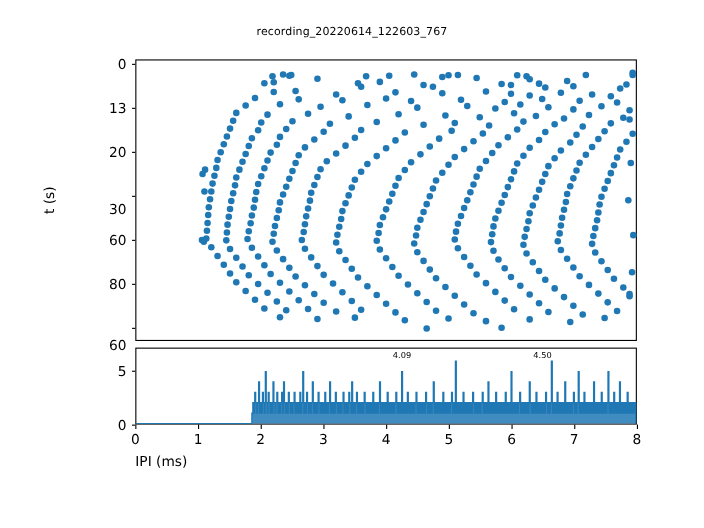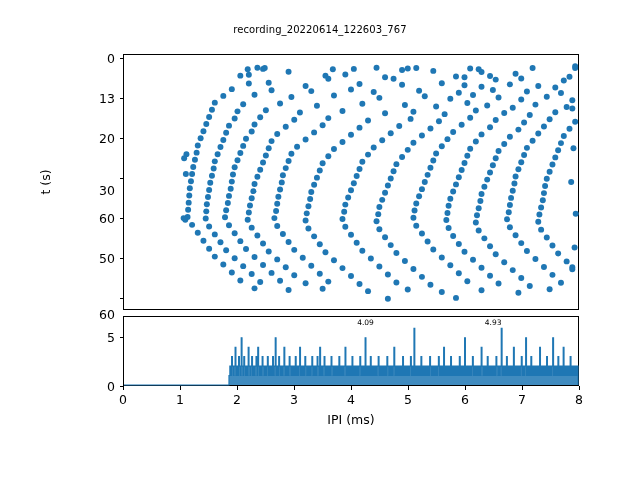--- a/index.html
+++ b/index.html
@@ -110,21 +110,20 @@
     top: 0;
     transform: translate(-50%, -50%) rotate(-90deg);
     white-space: nowrap;
     display: block;
   }
   #xlabel-bottom {
     position: absolute;
     left: 123px;
     top: 412px;
     width: 456px;
-    text-align: center;
     font-size: 12.5px;
     color: #000000;
     white-space: nowrap;
   }
 
   
   .peak-label {
     position: absolute;
     font-size: 7.5px;
     color: #000000;
@@ -557,21 +556,21 @@
       <div class="ticklabel ticklabel-y" style="left:81px; width:34px; top:58.00px;">0</div>
       <div class="tick tick-y" style="left:119.5px; top:98.00px;"></div>
       <div class="ticklabel ticklabel-y" style="left:81px; width:34px; top:98.00px;">13</div>
       <div class="tick tick-y" style="left:119.5px; top:138.00px;"></div>
       <div class="ticklabel ticklabel-y" style="left:81px; width:34px; top:138.00px;">20</div>
       <div class="tick tick-y" style="left:119.5px; top:178.00px;"></div>
       <div class="ticklabel ticklabel-y" style="left:81px; width:34px; top:178.00px;margin-top:12px;">30</div>
       <div class="tick tick-y" style="left:119.5px; top:218.00px;"></div>
       <div class="ticklabel ticklabel-y" style="left:81px; width:34px; top:218.00px;">60</div>
       <div class="tick tick-y" style="left:119.5px; top:258.00px;"></div>
-      <div class="ticklabel ticklabel-y" style="left:81px; width:34px; top:258.00px;">50</div>
+      <div class="ticklabel ticklabel-y" style="left:81px; width:34px; top:258.00px;">80</div>
       <div class="tick tick-y" style="left:119.5px; top:298.00px;"></div>
       <div class="ticklabel ticklabel-y" style="left:81px; width:34px; top:298.00px;margin-top:16px;">60</div>
     </div>
   <div id="ylabel-top">
     <span>t (s)</span>
   </div>
 
   <div id="axes-bottom" class="axes-frame">
     <svg class="plot-svg" id="hist-svg" viewBox="0 0 456 70" preserveAspectRatio="none">
         <path d="M 0.00 70.00 L 59.85 70.00 L 60.73 70.00 L 60.73 70.00 L 61.60 70.00 L 61.60 70.00 L 62.48 70.00 L 62.48 70.00 L 63.36 70.00 L 63.36 70.00 L 64.23 70.00 L 64.23 70.00 L 65.11 70.00 L 65.11 70.00 L 65.99 70.00 L 65.99 70.00 L 66.86 70.00 L 66.86 70.00 L 67.74 70.00 L 67.74 70.00 L 68.61 70.00 L 68.61 70.00 L 69.49 70.00 L 69.49 70.00 L 70.37 70.00 L 70.37 70.00 L 71.24 70.00 L 71.24 70.00 L 72.12 70.00 L 72.12 70.00 L 73.00 70.00 L 73.00 70.00 L 73.87 70.00 L 73.87 70.00 L 74.75 70.00 L 74.75 70.00 L 75.63 70.00 L 75.63 70.00 L 76.50 70.00 L 76.50 70.00 L 77.38 70.00 L 77.38 70.00 L 78.26 70.00 L 78.26 70.00 L 79.13 70.00 L 79.13 70.00 L 80.01 70.00 L 80.01 70.00 L 80.88 70.00 L 80.88 70.00 L 81.76 70.00 L 81.76 70.00 L 82.64 70.00 L 82.64 70.00 L 83.51 70.00 L 83.51 70.00 L 84.39 70.00 L 84.39 70.00 L 85.27 70.00 L 85.27 70.00 L 86.14 70.00 L 86.14 70.00 L 87.02 70.00 L 87.02 70.00 L 87.90 70.00 L 87.90 70.00 L 88.77 70.00 L 88.77 70.00 L 89.65 70.00 L 89.65 70.00 L 90.53 70.00 L 90.53 70.00 L 91.40 70.00 L 91.40 70.00 L 92.28 70.00 L 92.28 70.00 L 93.15 70.00 L 93.15 70.00 L 94.03 70.00 L 94.03 70.00 L 94.91 70.00 L 94.91 70.00 L 95.78 70.00 L 95.78 70.00 L 96.66 70.00 L 96.66 70.00 L 97.54 70.00 L 97.54 70.00 L 98.41 70.00 L 98.41 70.00 L 99.29 70.00 L 99.29 70.00 L 100.17 70.00 L 100.17 70.00 L 101.04 70.00 L 101.04 70.00 L 101.92 70.00 L 101.92 70.00 L 102.80 70.00 L 102.80 70.00 L 103.67 70.00 L 103.67 70.00 L 104.55 70.00 L 104.55 70.00 L 105.42 70.00 L 105.42 60.28 L 106.30 60.28 L 106.30 50.56 L 107.18 50.56 L 107.18 60.28 L 108.05 60.28 L 108.05 40.83 L 108.93 40.83 L 108.93 50.56 L 109.81 50.56 L 109.81 60.28 L 110.68 60.28 L 110.68 50.56 L 111.56 50.56 L 111.56 31.11 L 112.44 31.11 L 112.44 60.28 L 113.31 60.28 L 113.31 50.56 L 114.19 50.56 L 114.19 60.28 L 115.07 60.28 L 115.07 40.83 L 115.94 40.83 L 115.94 50.56 L 116.82 50.56 L 116.82 60.28 L 117.69 60.28 L 117.69 21.39 L 118.57 21.39 L 118.57 50.56 L 119.45 50.56 L 119.45 60.28 L 120.32 60.28 L 120.32 40.83 L 121.20 40.83 L 121.20 50.56 L 122.08 50.56 L 122.08 60.28 L 122.95 60.28 L 122.95 50.56 L 123.83 50.56 L 123.83 60.28 L 124.71 60.28 L 124.71 31.11 L 125.58 31.11 L 125.58 50.56 L 126.46 50.56 L 126.46 60.28 L 127.34 60.28 L 127.34 50.56 L 128.21 50.56 L 128.21 40.83 L 129.09 40.83 L 129.09 60.28 L 129.97 60.28 L 129.97 50.56 L 130.84 50.56 L 130.84 60.28 L 131.72 60.28 L 131.72 50.56 L 132.59 50.56 L 132.59 40.83 L 133.47 40.83 L 133.47 60.28 L 134.35 60.28 L 134.35 31.11 L 135.22 31.11 L 135.22 50.56 L 136.10 50.56 L 136.10 60.28 L 136.98 60.28 L 136.98 50.56 L 137.85 50.56 L 137.85 60.28 L 138.73 60.28 L 138.73 40.83 L 139.61 40.83 L 139.61 50.56 L 140.48 50.56 L 140.48 60.28 L 141.36 60.28 L 141.36 50.56 L 142.24 50.56 L 142.24 60.28 L 143.11 60.28 L 143.11 50.56 L 143.99 50.56 L 143.99 40.83 L 144.86 40.83 L 144.86 60.28 L 145.74 60.28 L 145.74 50.56 L 146.62 50.56 L 146.62 60.28 L 147.49 60.28 L 147.49 50.56 L 148.37 50.56 L 148.37 60.28 L 149.25 60.28 L 149.25 40.83 L 150.12 40.83 L 150.12 60.28 L 151.00 60.28 L 151.00 50.56 L 151.88 50.56 L 151.88 21.39 L 152.75 21.39 L 152.75 60.28 L 153.63 60.28 L 153.63 50.56 L 154.51 50.56 L 154.51 60.28 L 155.38 60.28 L 155.38 40.83 L 156.26 40.83 L 156.26 50.56 L 157.13 50.56 L 157.13 60.28 L 158.01 60.28 L 158.01 50.56 L 158.89 50.56 L 158.89 60.28 L 159.76 60.28 L 159.76 50.56 L 160.64 50.56 L 160.64 31.11 L 161.52 31.11 L 161.52 60.28 L 162.39 60.28 L 162.39 50.56 L 163.27 50.56 L 163.27 60.28 L 164.15 60.28 L 164.15 50.56 L 165.02 50.56 L 165.02 60.28 L 165.90 60.28 L 165.90 40.83 L 166.78 40.83 L 166.78 50.56 L 167.65 50.56 L 167.65 60.28 L 168.53 60.28 L 168.53 50.56 L 169.40 50.56 L 169.40 60.28 L 170.28 60.28 L 170.28 50.56 L 171.16 50.56 L 171.16 60.28 L 172.03 60.28 L 172.03 40.83 L 172.91 40.83 L 172.91 60.28 L 173.79 60.28 L 173.79 50.56 L 174.66 50.56 L 174.66 60.28 L 175.54 60.28 L 175.54 50.56 L 176.42 50.56 L 176.42 31.11 L 177.29 31.11 L 177.29 60.28 L 178.17 60.28 L 178.17 50.56 L 179.05 50.56 L 179.05 60.28 L 179.92 60.28 L 179.92 50.56 L 180.80 50.56 L 180.80 60.28 L 181.67 60.28 L 181.67 40.83 L 182.55 40.83 L 182.55 50.56 L 183.43 50.56 L 183.43 60.28 L 184.30 60.28 L 184.30 50.56 L 185.18 50.56 L 185.18 60.28 L 186.06 60.28 L 186.06 50.56 L 186.93 50.56 L 186.93 60.28 L 187.81 60.28 L 187.81 50.56 L 188.69 50.56 L 188.69 40.83 L 189.56 40.83 L 189.56 60.28 L 190.44 60.28 L 190.44 50.56 L 191.32 50.56 L 191.32 60.28 L 192.19 60.28 L 192.19 50.56 L 193.07 50.56 L 193.07 60.28 L 193.95 60.28 L 193.95 40.83 L 194.82 40.83 L 194.82 50.56 L 195.70 50.56 L 195.70 60.28 L 196.57 60.28 L 196.57 31.11 L 197.45 31.11 L 197.45 60.28 L 198.33 60.28 L 198.33 50.56 L 199.20 50.56 L 199.20 60.28 L 200.08 60.28 L 200.08 50.56 L 200.96 50.56 L 200.96 40.83 L 201.83 40.83 L 201.83 60.28 L 202.71 60.28 L 202.71 50.56 L 203.59 50.56 L 203.59 60.28 L 204.46 60.28 L 204.46 50.56 L 205.34 50.56 L 205.34 60.28 L 206.22 60.28 L 206.22 50.56 L 207.09 50.56 L 207.09 60.28 L 207.97 60.28 L 207.97 40.83 L 208.84 40.83 L 208.84 50.56 L 209.72 50.56 L 209.72 60.28 L 210.60 60.28 L 210.60 50.56 L 211.47 50.56 L 211.47 60.28 L 212.35 60.28 L 212.35 50.56 L 213.23 50.56 L 213.23 60.28 L 214.10 60.28 L 214.10 50.56 L 214.98 50.56 L 214.98 60.28 L 215.86 60.28 L 215.86 40.83 L 216.73 40.83 L 216.73 60.28 L 217.61 60.28 L 217.61 50.56 L 218.49 50.56 L 218.49 60.28 L 219.36 60.28 L 219.36 50.56 L 220.24 50.56 L 220.24 60.28 L 221.11 60.28 L 221.11 50.56 L 221.99 50.56 L 221.99 31.11 L 222.87 31.11 L 222.87 60.28 L 223.74 60.28 L 223.74 50.56 L 224.62 50.56 L 224.62 60.28 L 225.50 60.28 L 225.50 50.56 L 226.37 50.56 L 226.37 60.28 L 227.25 60.28 L 227.25 50.56 L 228.13 50.56 L 228.13 60.28 L 229.00 60.28 L 229.00 40.83 L 229.88 40.83 L 229.88 60.28 L 230.76 60.28 L 230.76 50.56 L 231.63 50.56 L 231.63 60.28 L 232.51 60.28 L 232.51 50.56 L 233.38 50.56 L 233.38 60.28 L 234.26 60.28 L 234.26 50.56 L 235.14 50.56 L 235.14 60.28 L 236.01 60.28 L 236.01 50.56 L 236.89 50.56 L 236.89 40.83 L 237.77 40.83 L 237.77 60.28 L 238.64 60.28 L 238.64 50.56 L 239.52 50.56 L 239.52 60.28 L 240.40 60.28 L 240.40 50.56 L 241.27 50.56 L 241.27 60.28 L 242.15 60.28 L 242.15 21.39 L 243.03 21.39 L 243.03 60.28 L 243.90 60.28 L 243.90 50.56 L 244.78 50.56 L 244.78 60.28 L 245.65 60.28 L 245.65 50.56 L 246.53 50.56 L 246.53 60.28 L 247.41 60.28 L 247.41 40.83 L 248.28 40.83 L 248.28 60.28 L 249.16 60.28 L 249.16 50.56 L 250.04 50.56 L 250.04 60.28 L 250.91 60.28 L 250.91 50.56 L 251.79 50.56 L 251.79 60.28 L 252.67 60.28 L 252.67 50.56 L 253.54 50.56 L 253.54 60.28 L 254.42 60.28 L 254.42 50.56 L 255.30 50.56 L 255.30 40.83 L 256.17 40.83 L 256.17 60.28 L 257.05 60.28 L 257.05 50.56 L 257.93 50.56 L 257.93 60.28 L 258.80 60.28 L 258.80 50.56 L 259.68 50.56 L 259.68 60.28 L 260.55 60.28 L 260.55 50.56 L 261.43 50.56 L 261.43 60.28 L 262.31 60.28 L 262.31 50.56 L 263.18 50.56 L 263.18 60.28 L 264.06 60.28 L 264.06 40.83 L 264.94 40.83 L 264.94 50.56 L 265.81 50.56 L 265.81 60.28 L 266.69 60.28 L 266.69 50.56 L 267.57 50.56 L 267.57 60.28 L 268.44 60.28 L 268.44 50.56 L 269.32 50.56 L 269.32 60.28 L 270.20 60.28 L 270.20 50.56 L 271.07 50.56 L 271.07 31.11 L 271.95 31.11 L 271.95 60.28 L 272.82 60.28 L 272.82 50.56 L 273.70 50.56 L 273.70 60.28 L 274.58 60.28 L 274.58 50.56 L 275.45 50.56 L 275.45 60.28 L 276.33 60.28 L 276.33 50.56 L 277.21 50.56 L 277.21 60.28 L 278.08 60.28 L 278.08 50.56 L 278.96 50.56 L 278.96 60.28 L 279.84 60.28 L 279.84 40.83 L 280.71 40.83 L 280.71 60.28 L 281.59 60.28 L 281.59 50.56 L 282.47 50.56 L 282.47 60.28 L 283.34 60.28 L 283.34 50.56 L 284.22 50.56 L 284.22 60.28 L 285.09 60.28 L 285.09 50.56 L 285.97 50.56 L 285.97 60.28 L 286.85 60.28 L 286.85 50.56 L 287.72 50.56 L 287.72 40.83 L 288.60 40.83 L 288.60 60.28 L 289.48 60.28 L 289.48 50.56 L 290.35 50.56 L 290.35 60.28 L 291.23 60.28 L 291.23 11.67 L 292.11 11.67 L 292.11 60.28 L 292.98 60.28 L 292.98 50.56 L 293.86 50.56 L 293.86 60.28 L 294.74 60.28 L 294.74 50.56 L 295.61 50.56 L 295.61 60.28 L 296.49 60.28 L 296.49 50.56 L 297.36 50.56 L 297.36 60.28 L 298.24 60.28 L 298.24 40.83 L 299.12 40.83 L 299.12 60.28 L 299.99 60.28 L 299.99 50.56 L 300.87 50.56 L 300.87 60.28 L 301.75 60.28 L 301.75 50.56 L 302.62 50.56 L 302.62 60.28 L 303.50 60.28 L 303.50 50.56 L 304.38 50.56 L 304.38 60.28 L 305.25 60.28 L 305.25 50.56 L 306.13 50.56 L 306.13 60.28 L 307.01 60.28 L 307.01 40.83 L 307.88 40.83 L 307.88 50.56 L 308.76 50.56 L 308.76 60.28 L 309.63 60.28 L 309.63 50.56 L 310.51 50.56 L 310.51 60.28 L 311.39 60.28 L 311.39 50.56 L 312.26 50.56 L 312.26 60.28 L 313.14 60.28 L 313.14 50.56 L 314.02 50.56 L 314.02 60.28 L 314.89 60.28 L 314.89 50.56 L 315.77 50.56 L 315.77 40.83 L 316.65 40.83 L 316.65 60.28 L 317.52 60.28 L 317.52 50.56 L 318.40 50.56 L 318.40 60.28 L 319.28 60.28 L 319.28 50.56 L 320.15 50.56 L 320.15 60.28 L 321.03 60.28 L 321.03 31.11 L 321.90 31.11 L 321.90 60.28 L 322.78 60.28 L 322.78 50.56 L 323.66 50.56 L 323.66 60.28 L 324.53 60.28 L 324.53 50.56 L 325.41 50.56 L 325.41 60.28 L 326.29 60.28 L 326.29 50.56 L 327.16 50.56 L 327.16 60.28 L 328.04 60.28 L 328.04 40.83 L 328.92 40.83 L 328.92 60.28 L 329.79 60.28 L 329.79 50.56 L 330.67 50.56 L 330.67 60.28 L 331.55 60.28 L 331.55 50.56 L 332.42 50.56 L 332.42 60.28 L 333.30 60.28 L 333.30 50.56 L 334.18 50.56 L 334.18 60.28 L 335.05 60.28 L 335.05 50.56 L 335.93 50.56 L 335.93 60.28 L 336.80 60.28 L 336.80 40.83 L 337.68 40.83 L 337.68 60.28 L 338.56 60.28 L 338.56 50.56 L 339.43 50.56 L 339.43 60.28 L 340.31 60.28 L 340.31 50.56 L 341.19 50.56 L 341.19 60.28 L 342.06 60.28 L 342.06 21.39 L 342.94 21.39 L 342.94 60.28 L 343.82 60.28 L 343.82 50.56 L 344.69 50.56 L 344.69 60.28 L 345.57 60.28 L 345.57 50.56 L 346.45 50.56 L 346.45 60.28 L 347.32 60.28 L 347.32 50.56 L 348.20 50.56 L 348.20 60.28 L 349.07 60.28 L 349.07 50.56 L 349.95 50.56 L 349.95 40.83 L 350.83 40.83 L 350.83 60.28 L 351.70 60.28 L 351.70 50.56 L 352.58 50.56 L 352.58 60.28 L 353.46 60.28 L 353.46 50.56 L 354.33 50.56 L 354.33 60.28 L 355.21 60.28 L 355.21 50.56 L 356.09 50.56 L 356.09 60.28 L 356.96 60.28 L 356.96 50.56 L 357.84 50.56 L 357.84 60.28 L 358.72 60.28 L 358.72 31.11 L 359.59 31.11 L 359.59 50.56 L 360.47 50.56 L 360.47 60.28 L 361.34 60.28 L 361.34 50.56 L 362.22 50.56 L 362.22 60.28 L 363.10 60.28 L 363.10 50.56 L 363.97 50.56 L 363.97 60.28 L 364.85 60.28 L 364.85 40.83 L 365.73 40.83 L 365.73 60.28 L 366.60 60.28 L 366.60 50.56 L 367.48 50.56 L 367.48 60.28 L 368.36 60.28 L 368.36 50.56 L 369.23 50.56 L 369.23 60.28 L 370.11 60.28 L 370.11 50.56 L 370.99 50.56 L 370.99 60.28 L 371.86 60.28 L 371.86 50.56 L 372.74 50.56 L 372.74 60.28 L 373.61 60.28 L 373.61 40.83 L 374.49 40.83 L 374.49 50.56 L 375.37 50.56 L 375.37 60.28 L 376.24 60.28 L 376.24 50.56 L 377.12 50.56 L 377.12 60.28 L 378.00 60.28 L 378.00 50.56 L 378.87 50.56 L 378.87 11.67 L 379.75 11.67 L 379.75 60.28 L 380.63 60.28 L 380.63 50.56 L 381.50 50.56 L 381.50 60.28 L 382.38 60.28 L 382.38 50.56 L 383.26 50.56 L 383.26 60.28 L 384.13 60.28 L 384.13 40.83 L 385.01 40.83 L 385.01 60.28 L 385.88 60.28 L 385.88 50.56 L 386.76 50.56 L 386.76 60.28 L 387.64 60.28 L 387.64 50.56 L 388.51 50.56 L 388.51 60.28 L 389.39 60.28 L 389.39 50.56 L 390.27 50.56 L 390.27 60.28 L 391.14 60.28 L 391.14 31.11 L 392.02 31.11 L 392.02 60.28 L 392.90 60.28 L 392.90 50.56 L 393.77 50.56 L 393.77 60.28 L 394.65 60.28 L 394.65 50.56 L 395.53 50.56 L 395.53 60.28 L 396.40 60.28 L 396.40 50.56 L 397.28 50.56 L 397.28 60.28 L 398.16 60.28 L 398.16 50.56 L 399.03 50.56 L 399.03 40.83 L 399.91 40.83 L 399.91 60.28 L 400.78 60.28 L 400.78 50.56 L 401.66 50.56 L 401.66 60.28 L 402.54 60.28 L 402.54 50.56 L 403.41 50.56 L 403.41 21.39 L 404.29 21.39 L 404.29 60.28 L 405.17 60.28 L 405.17 50.56 L 406.04 50.56 L 406.04 60.28 L 406.92 60.28 L 406.92 50.56 L 407.80 50.56 L 407.80 60.28 L 408.67 60.28 L 408.67 40.83 L 409.55 40.83 L 409.55 60.28 L 410.43 60.28 L 410.43 50.56 L 411.30 50.56 L 411.30 60.28 L 412.18 60.28 L 412.18 50.56 L 413.05 50.56 L 413.05 60.28 L 413.93 60.28 L 413.93 50.56 L 414.81 50.56 L 414.81 60.28 L 415.68 60.28 L 415.68 50.56 L 416.56 50.56 L 416.56 60.28 L 417.44 60.28 L 417.44 31.11 L 418.31 31.11 L 418.31 60.28 L 419.19 60.28 L 419.19 50.56 L 420.07 50.56 L 420.07 60.28 L 420.94 60.28 L 420.94 50.56 L 421.82 50.56 L 421.82 60.28 L 422.70 60.28 L 422.70 50.56 L 423.57 50.56 L 423.57 60.28 L 424.45 60.28 L 424.45 40.83 L 425.32 40.83 L 425.32 60.28 L 426.20 60.28 L 426.20 50.56 L 427.08 50.56 L 427.08 60.28 L 427.95 60.28 L 427.95 50.56 L 428.83 50.56 L 428.83 60.28 L 429.71 60.28 L 429.71 50.56 L 430.58 50.56 L 430.58 21.39 L 431.46 21.39 L 431.46 60.28 L 432.34 60.28 L 432.34 50.56 L 433.21 50.56 L 433.21 60.28 L 434.09 60.28 L 434.09 50.56 L 434.97 50.56 L 434.97 60.28 L 435.84 60.28 L 435.84 40.83 L 436.72 40.83 L 436.72 60.28 L 437.59 60.28 L 437.59 50.56 L 438.47 50.56 L 438.47 60.28 L 439.35 60.28 L 439.35 50.56 L 440.22 50.56 L 440.22 60.28 L 441.10 60.28 L 441.10 31.11 L 441.98 31.11 L 441.98 60.28 L 442.85 60.28 L 442.85 50.56 L 443.73 50.56 L 443.73 60.28 L 444.61 60.28 L 444.61 50.56 L 445.48 50.56 L 445.48 60.28 L 446.36 60.28 L 446.36 50.56 L 447.24 50.56 L 447.24 60.28 L 448.11 60.28 L 448.11 40.83 L 448.99 40.83 L 448.99 60.28 L 449.86 60.28 L 449.86 50.56 L 450.74 50.56 L 450.74 60.28 L 451.62 60.28 L 451.62 50.56 L 452.49 50.56 L 452.49 60.28 L 453.37 60.28 L 453.37 50.56 L 454.25 50.56 L 454.25 60.28 L 455.12 60.28 L 455.12 50.56 L 456.00 50.56 L 456.00 70.00 L 0.00 70.00 Z" fill="#1f77b4" fill-opacity="0.85" stroke="none"></path>
@@ -598,18 +597,18 @@
       <div class="ticklabel ticklabel-x" style="left:408.00px; top:392px;">5</div>
       <div class="tick tick-x" style="left:465.00px; top:386px;"></div>
       <div class="ticklabel ticklabel-x" style="left:465.00px; top:392px;">6</div>
       <div class="tick tick-x" style="left:522.00px; top:386px;"></div>
       <div class="ticklabel ticklabel-x" style="left:522.00px; top:392px;">7</div>
       <div class="tick tick-x" style="left:579.00px; top:386px;"></div>
       <div class="ticklabel ticklabel-x" style="left:579.00px; top:392px;">8</div>
     </div>
   <div id="peak-annotations">
       <div class="peak-label" style="left:357.13px; top:318px;">4.09</div>
-      <div class="peak-label" style="left:484.81px; top:318px;">4.93</div>
+      <div class="peak-label" style="left:484.81px; top:318px;">4.50</div>
     </div>
 
   <div id="xlabel-bottom">IPI (ms)</div>
 
 </div>
 
 </body></html>

